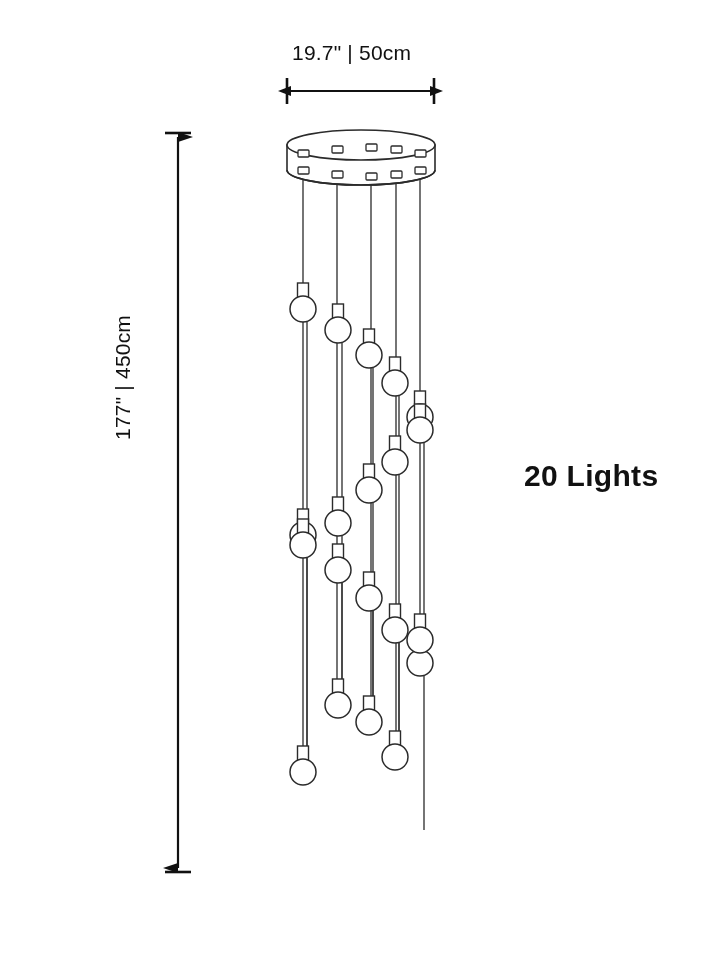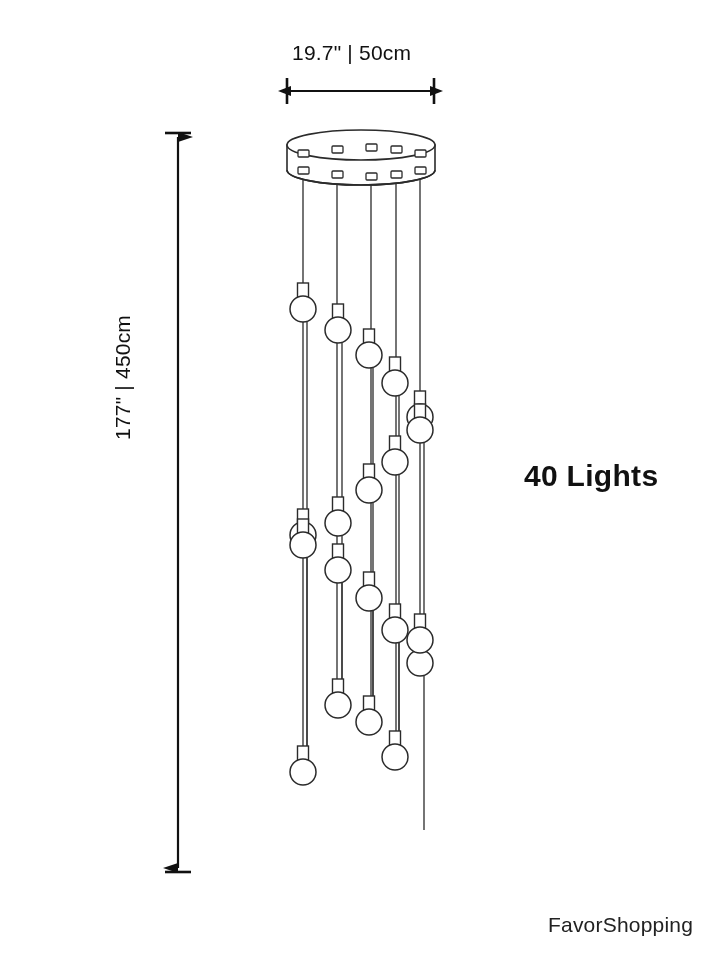--- a/index.html
+++ b/index.html
@@ -235,17 +235,16 @@
           <rect x="414.5" y="614" width="11" height="15" fill="#ffffff" stroke="#2b2b2b" stroke-width="1.4"></rect>
           <circle cx="420" cy="640" r="13" fill="#ffffff" stroke="#2b2b2b" stroke-width="1.5"></circle>
         </g>
       </g>
   </svg>
 
   <div id="width-label-inner" class="label">19.7" | 50cm</div>
 
   <div id="height-label" class="label">177" | 450cm</div>
 
-  <div id="lights-count-label" class="label">40 Lights</div>
-
-  <div id="brand-watermark" class="label">FavorShopping</div>
+  <div id="lights-count-label" class="label">20 Lights</div>
+
 
 </div>
 
 </body></html>

